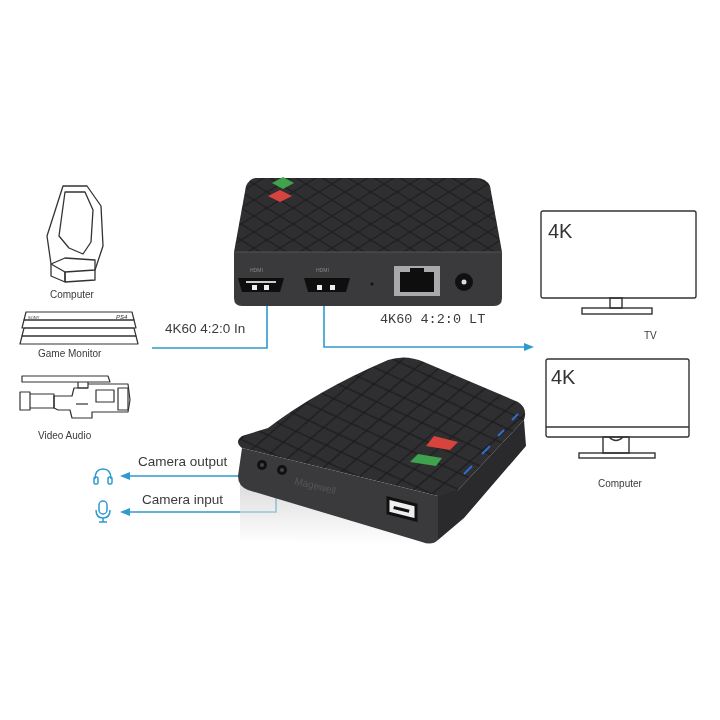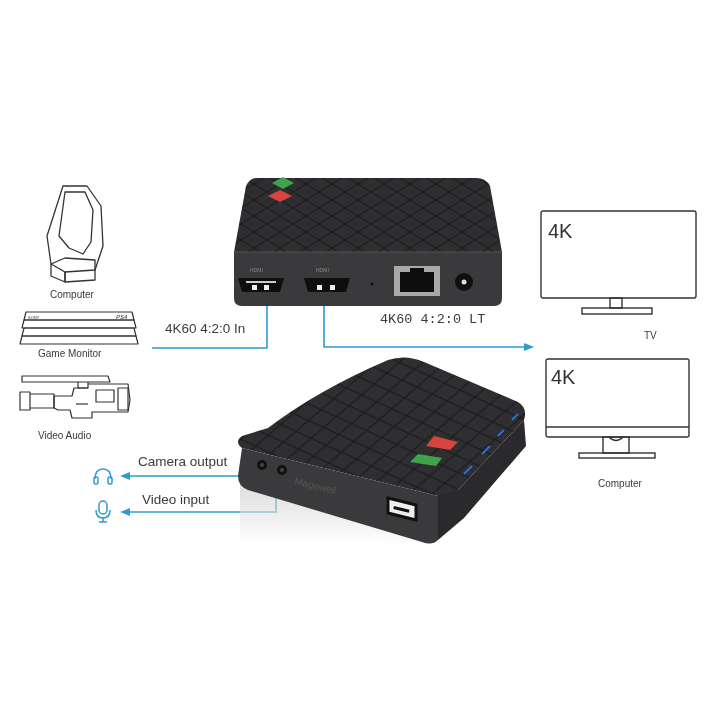--- a/index.html
+++ b/index.html
@@ -181,21 +181,21 @@
 </div>
 
 <div>
   <svg width="18" height="24" style="left:94px;top:500px;">
     <g fill="none" stroke="#2e9bcf" stroke-width="1.5">
       <rect x="5" y="1" width="8" height="13" rx="4"></rect>
       <path d="M2 10 Q2 18 9 18 Q16 18 16 10"></path>
       <path d="M9 18 L9 22 M5 22 L13 22"></path>
     </g>
   </svg>
-  <div class="flow-label" style="left:142px;top:492px;">Video input</div>
+  <div class="flow-label" style="left:142px;top:492px;">Camera input</div>
 </div>
 
 <div>
   <svg width="160" height="110" style="left:540px;top:210px;">
     <g fill="none" stroke="#333" stroke-width="1.4">
       <rect x="1" y="1" width="155" height="87" rx="2"></rect>
       <rect x="70" y="88" width="12" height="10"></rect>
       <rect x="42" y="98" width="70" height="6"></rect>
     </g>
     <text x="8" y="28" font-size="20" fill="#333" font-family="Liberation Sans, sans-serif">4K</text>

